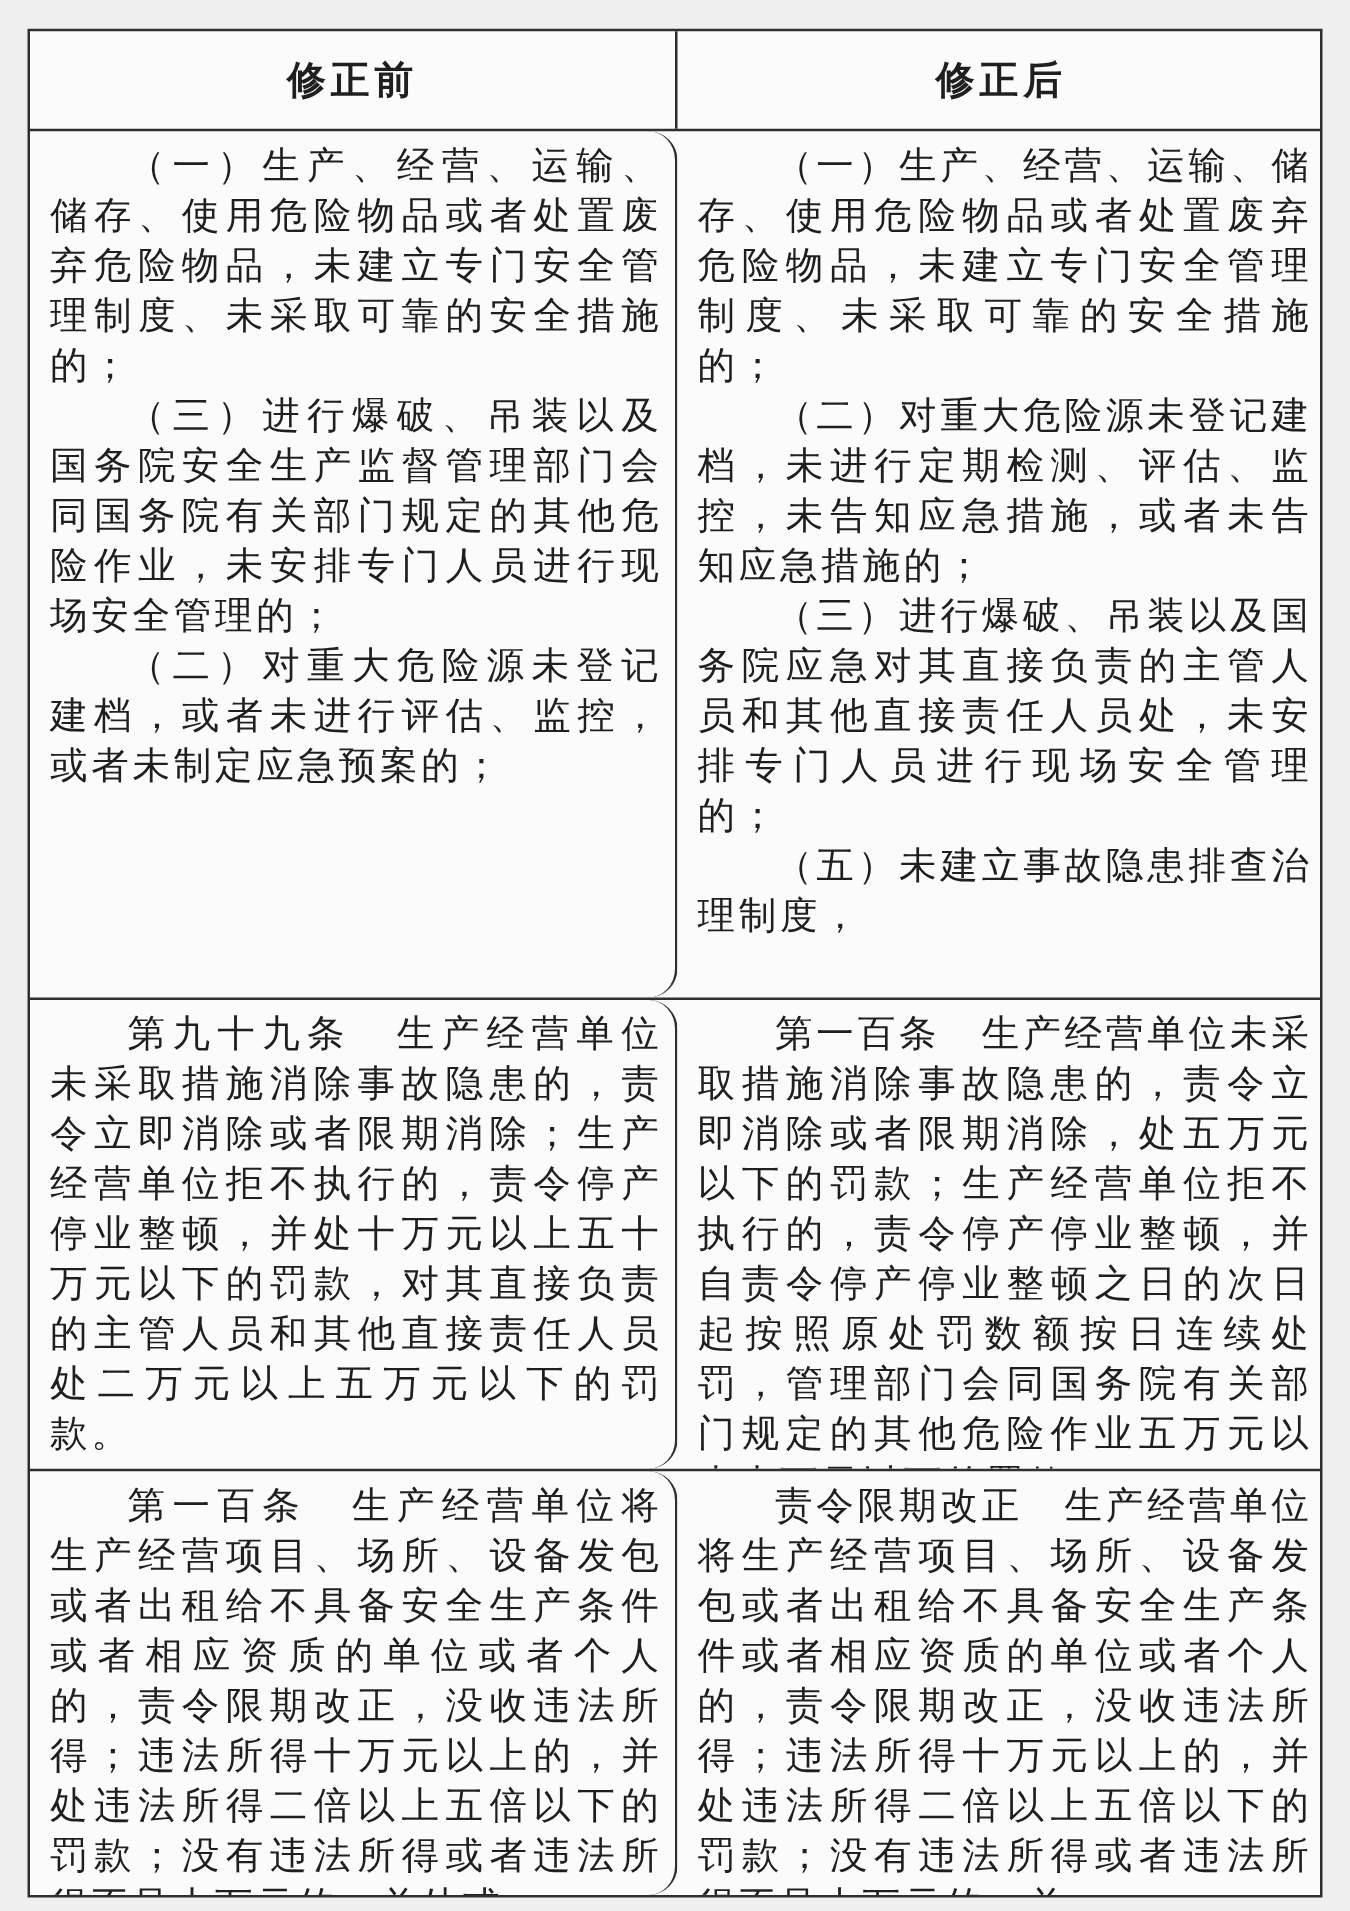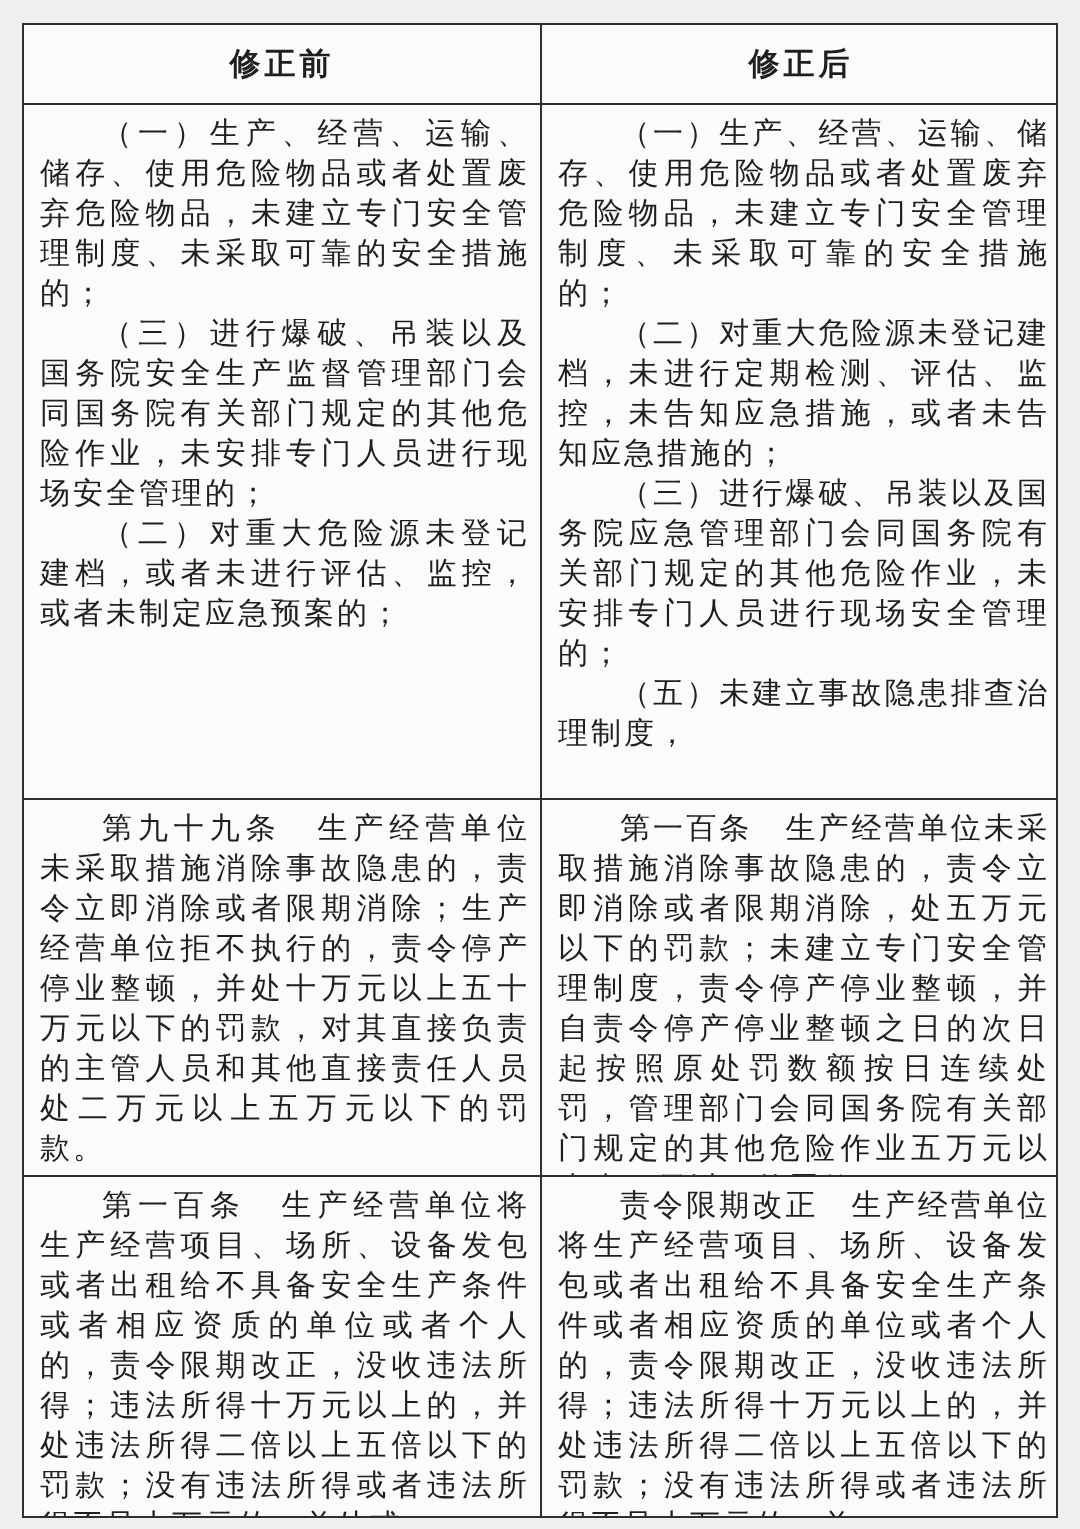--- a/index.html
+++ b/index.html
@@ -48,20 +48,21 @@
   }
   .t-row + .t-row{border-top:2px solid var(--border-color);}
   #rows .t-row:nth-child(1){height:693px;}
   #rows .t-row:nth-child(2){height:377px;}
   #rows .t-row:nth-child(3){height:341px;}
   .t-cell{
     flex:0 0 518px;
     box-sizing:border-box;
     padding:8px 10px 4px 16px;
     overflow:hidden;
+    border-radius:23px;
   }
   .t-cell.before{border-right:2px solid var(--border-color);}
   .para{
     margin:0;
     font-size:30px;
     line-height:40px;
     letter-spacing:3px;
     text-align:justify;
     text-justify:inter-character;
     text-indent:62px;
@@ -83,30 +84,30 @@
     <div id="rows">
         <div class="t-row">
           <div class="t-cell before">
             <p class="para"><span>（一）生产、经营、运输、储存、使用危险物品或者处置废弃危险物品，未建立专门安全管理制度、未采取可靠的安全措施的；</span></p>
             <p class="para"><span>（三）进行爆破、吊装以及国务院安全生产监督管理部门会同国务院有关部门规定的其他危险作业，未安排专门人员进行现场安全管理的；</span></p>
             <p class="para"><span>（二）对重大危险源未登记建档，或者未进行评估、监控，或者未制定应急预案的；</span></p>
           </div>
           <div class="t-cell after">
             <p class="para"><span>（一）生产、经营、运输、储存、使用危险物品或者处置废弃危险物品，未建立专门安全管理制度、未采取可靠的安全措施的；</span></p>
             <p class="para"><span>（二）对重大危险源未登记建档，未进行</span><b>定期检测</b><span>、评估、监控，未告知应急措施，或者</span><b>未告知应急措施</b><span>的；</span></p>
-            <p class="para"><span>（三）进行爆破、吊装以及国务院</span><b>应急</b><span>管理部门会同国务院有关部门规定的其他危险作业，未安排专门人员进行现场安全管理的；</span></p>
+            <p class="para"><span>（三）进行爆破、吊装以及国务院</span><b>应急</b><span>对其直接负责的主管人员和其他直接责任人员处，未安排专门人员进行现场安全管理的；</span></p>
             <p class="para"><span>（</span><b>五</b><span>）未建立事故隐患排查治理制度，</span></p>
           </div>
         </div>
         <div class="t-row">
           <div class="t-cell before">
             <p class="para"><b>第九十九条</b><span>　生产经营单位未采取措施消除事故隐患的，责令立即消除或者限期消除；生产经营单位拒不执行的，责令停产停业整顿，并处十万元以上五十万元以下的罚款，对其直接负责的主管人员和其他直接责任人员处二万元以上五万元以下的罚款。</span></p>
           </div>
           <div class="t-cell after">
-            <p class="para"><b>第一百条</b><span>　生产经营单位未采取措施消除事故隐患的，责令立即消除或者限期消除</span><b>，处五万元以下的罚款</b><span>；未建立专门安全管理制度，责令停产停业整顿，并</span><b>自责令停产停业整顿之日的次日起按照原处罚数额按日连续处罚</b><span>，管理部门会同国务院有关部门规定的其他危险作业</span><b>五</b><span>万元以上</span><b>十</b><span>万元以下的罚款。</span></p>
+            <p class="para"><b>第一百条</b><span>　生产经营单位未采取措施消除事故隐患的，责令立即消除或者限期消除</span><b>，处五万元以下的罚款</b><span>；生产经营单位拒不执行的，责令停产停业整顿，并</span><b>自责令停产停业整顿之日的次日起按照原处罚数额按日连续处罚</b><span>，管理部门会同国务院有关部门规定的其他危险作业</span><b>五</b><span>万元以上</span><b>十</b><span>万元以下的罚款。</span></p>
           </div>
         </div>
         <div class="t-row">
           <div class="t-cell before">
             <p class="para"><b>第一百条</b><span>　生产经营单位将生产经营项目、场所、设备发包或者出租给不具备安全生产条件或者相应资质的单位或者个人的，责令限期改正，没收违法所得；违法所得十万元以上的，并处违法所得二倍以上五倍以下的罚款；没有违法所得或者违法所得不足十万元的，单处或</span></p>
           </div>
           <div class="t-cell after">
             <p class="para"><b>责令限期改正</b><span>　生产经营单位将生产经营项目、场所、设备发包或者出租给不具备安全生产条件或者相应资质的单位或者个人的，责令限期改正，没收违法所得；违法所得十万元以上的，并处违法所得二倍以上五倍以下的罚款；没有违法所得或者违法所得不足十万元的，单</span></p>
           </div>
         </div>

